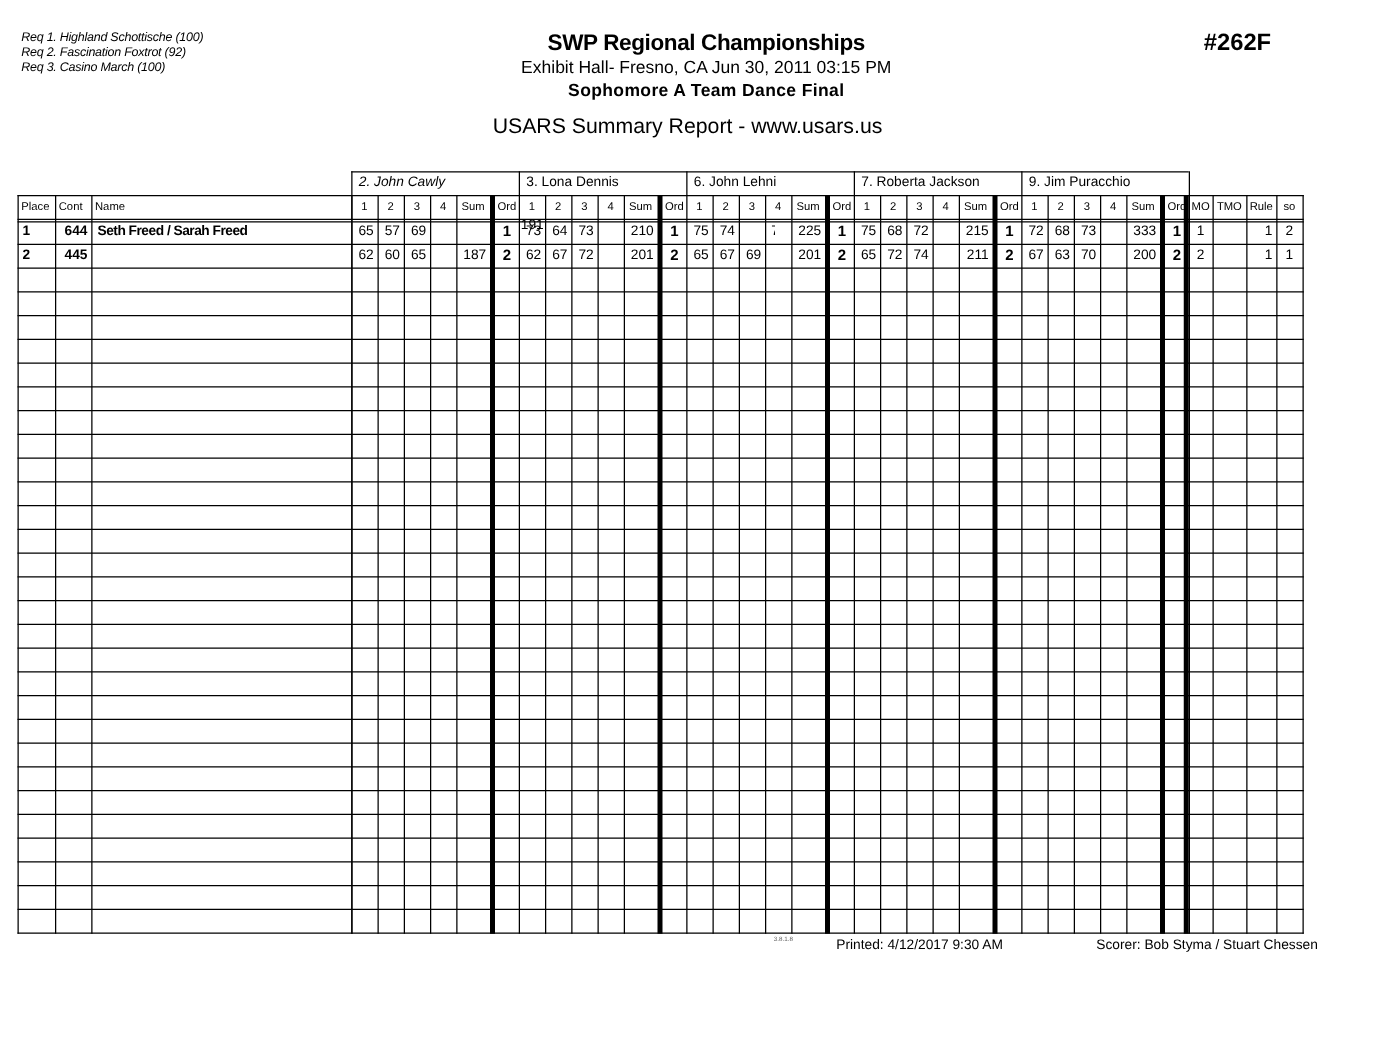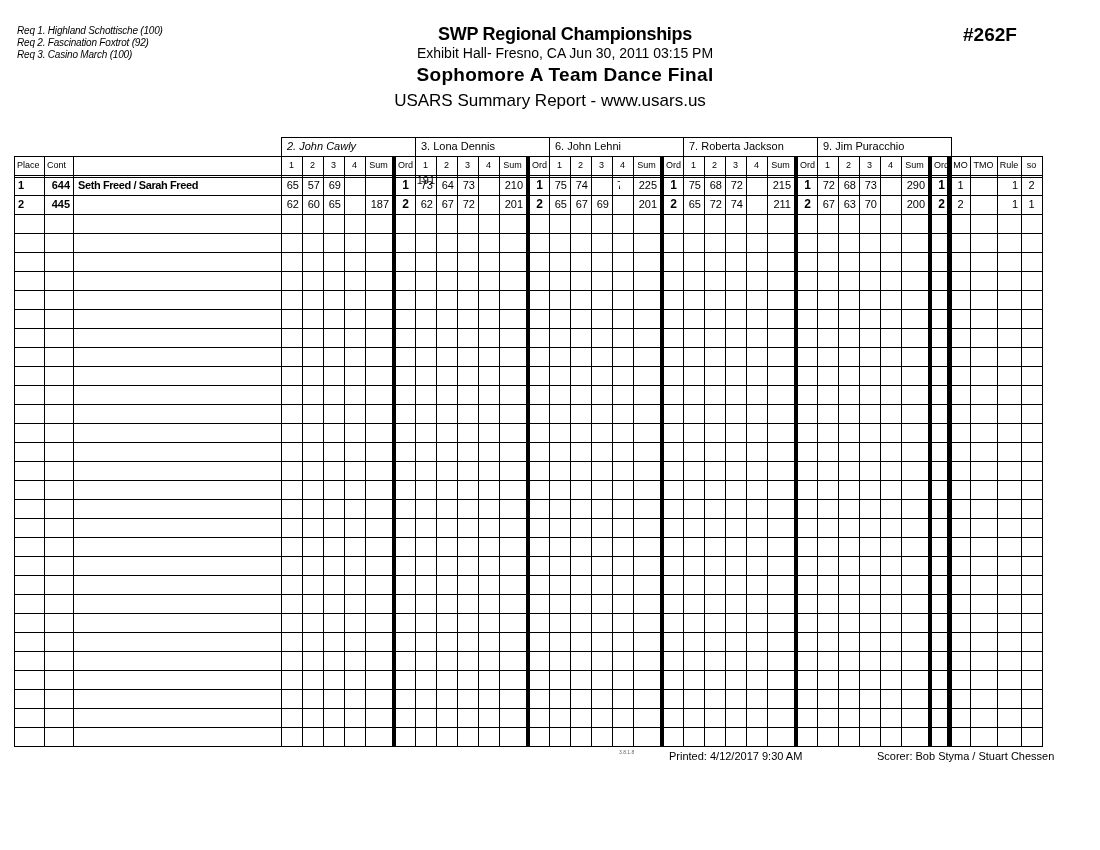--- a/index.html
+++ b/index.html
@@ -1,21 +1,21 @@
 <!DOCTYPE html>
 <html><head>
 <meta charset="utf-8">
 <style>
   html, body { margin:0; padding:0; background:#ffffff; }
   body { width:1100px; height:850px; position:relative; overflow:hidden; font-family:"Liberation Sans", sans-serif; color:#000; }
   .abs { position:absolute; }
   .req { left:17px; font-size:10px; line-height:11px; letter-spacing:-0.2px;font-style:italic; }
   .title1 { left:360px; width:410px; text-align:center; top:24px; font-size:18px; font-weight:bold; letter-spacing:-0.3px; }
   .title2 { left:360px; width:410px; text-align:center; top:45px; font-size:14px; }
-  .title3 { left:350px; width:430px; text-align:center; top:64px; font-size:19px; font-weight:bold; letter-spacing:0.3px; }
+  .title3 { left:350px; width:430px; text-align:center; top:64px; font-size:14px; font-weight:bold; letter-spacing:0.3px; }
   .title4 { left:350px; width:400px; text-align:center; top:91px; font-size:17px; }
   .evnum { left:963px; top:24px; font-size:19px; font-weight:bold; }
 
   .grid { position:absolute; left:0; top:0; width:1100px; height:850px; }
   .cell { position:absolute; box-sizing:border-box; font-size:10px; line-height:18px; overflow:hidden; white-space:nowrap; }
   .hline { position:absolute; background:#000; height:1px; }
   .vline { position:absolute; background:#000; width:1px; }
   .thick { position:absolute; background:#000; width:4px; }
   .judge-name { position:absolute; font-size:11px; line-height:14px; }
   .hdr { font-size:9px; text-align:center; }
@@ -120,20 +120,21 @@
     <div class="vline" style="left: 901px; top: 156px; height: 591px;"></div>
     <div class="thick" style="left: 928px; top: 156px; height: 591px;"></div>
     <div class="thick" style="left: 947px; top: 156px; height: 591px;"></div>
     <div class="vline" style="left: 951px; top: 156px; height: 591px;"></div>
     <div class="vline" style="left: 970px; top: 156px; height: 591px;"></div>
     <div class="vline" style="left: 997px; top: 156px; height: 591px;"></div>
     <div class="vline" style="left: 1021px; top: 156px; height: 591px;"></div>
     <div class="vline" style="left: 1042px; top: 156px; height: 591px;"></div>
     <div class="cell hdr-left" style="left: 14px; top: 156px; width: 30px; height: 19px;">Place</div>
     <div class="cell hdr-left" style="left: 44px; top: 156px; width: 29px; height: 19px;">Cont</div>
+    <div class="cell hdr-left" style="left: 73px; top: 156px; width: 208px; height: 19px;">Name</div>
     <div class="cell hdr" style="left: 281px; top: 156px; width: 21px; height: 19px;">1</div>
     <div class="cell hdr" style="left: 302px; top: 156px; width: 21px; height: 19px;">2</div>
     <div class="cell hdr" style="left: 323px; top: 156px; width: 21px; height: 19px;">3</div>
     <div class="cell hdr" style="left: 344px; top: 156px; width: 21px; height: 19px;">4</div>
     <div class="cell hdr" style="left: 365px; top: 156px; width: 27px; height: 19px;">Sum</div>
     <div class="cell hdr" style="left: 396px; top: 156px; width: 19px; height: 19px;">Ord</div>
     <div class="cell hdr" style="left: 415px; top: 156px; width: 21px; height: 19px;">1</div>
     <div class="cell hdr" style="left: 436px; top: 156px; width: 21px; height: 19px;">2</div>
     <div class="cell hdr" style="left: 457px; top: 156px; width: 21px; height: 19px;">3</div>
     <div class="cell hdr" style="left: 478px; top: 156px; width: 21px; height: 19px;">4</div>
@@ -185,21 +186,21 @@
     <div class="cell val" style="left: 683px; top: 176px; width: 21px; height: 19px;">75</div>
     <div class="cell val" style="left: 704px; top: 176px; width: 21px; height: 19px;">68</div>
     <div class="cell val" style="left: 725px; top: 176px; width: 21px; height: 19px;">72</div>
     <div class="cell val" style="left: 746px; top: 176px; width: 21px; height: 19px;"></div>
     <div class="cell val" style="left: 767px; top: 176px; width: 27px; height: 19px;">215</div>
     <div class="cell valc bold" style="left: 798px; top: 176px; width: 19px; height: 19px; font-size: 12px;">1</div>
     <div class="cell val" style="left: 817px; top: 176px; width: 21px; height: 19px;">72</div>
     <div class="cell val" style="left: 838px; top: 176px; width: 21px; height: 19px;">68</div>
     <div class="cell val" style="left: 859px; top: 176px; width: 21px; height: 19px;">73</div>
     <div class="cell val" style="left: 880px; top: 176px; width: 21px; height: 19px;"></div>
-    <div class="cell val" style="left: 901px; top: 176px; width: 27px; height: 19px;">290</div>
+    <div class="cell val" style="left: 901px; top: 176px; width: 27px; height: 19px;">333</div>
     <div class="cell valc bold" style="left: 932px; top: 176px; width: 19px; height: 19px; font-size: 12px;">1</div>
     <div class="cell valc" style="left: 951px; top: 176px; width: 19px; height: 19px;">1</div>
     <div class="cell valc" style="left: 970px; top: 176px; width: 27px; height: 19px;"></div>
     <div class="cell val" style="left: 997px; top: 176px; width: 24px; height: 19px;">1</div>
     <div class="cell valc" style="left: 1021px; top: 176px; width: 21px; height: 19px;">2</div>
     <div class="cell valc bold" style="left: 14px; top: 195px; width: 30px; height: 19px; text-align: left; padding-left: 4px;">2</div>
     <div class="cell val bold" style="left: 44px; top: 195px; width: 29px; height: 19px;">445</div>
     <div class="cell val" style="left: 281px; top: 195px; width: 21px; height: 19px;">62</div>
     <div class="cell val" style="left: 302px; top: 195px; width: 21px; height: 19px;">60</div>
     <div class="cell val" style="left: 323px; top: 195px; width: 21px; height: 19px;">65</div>

